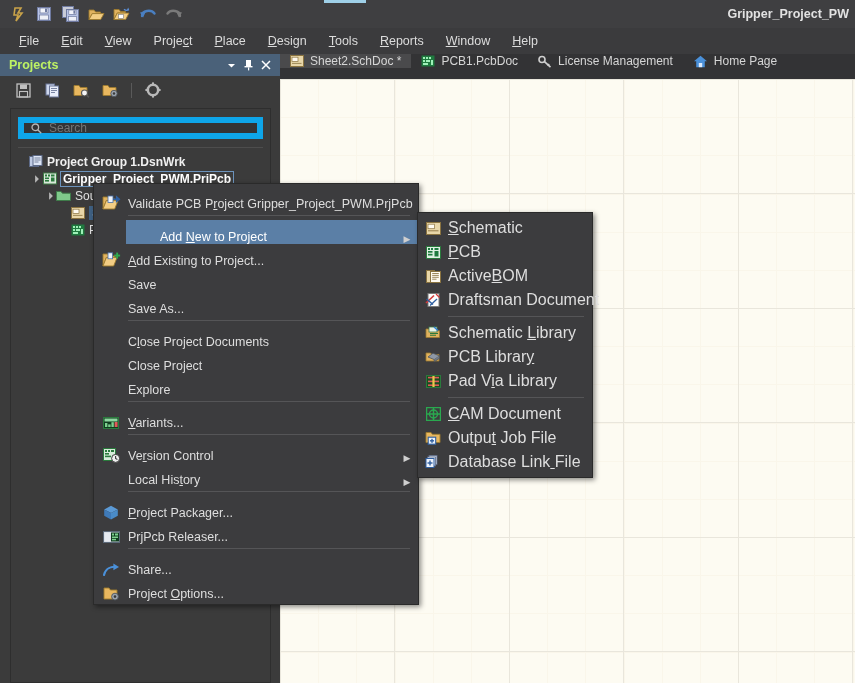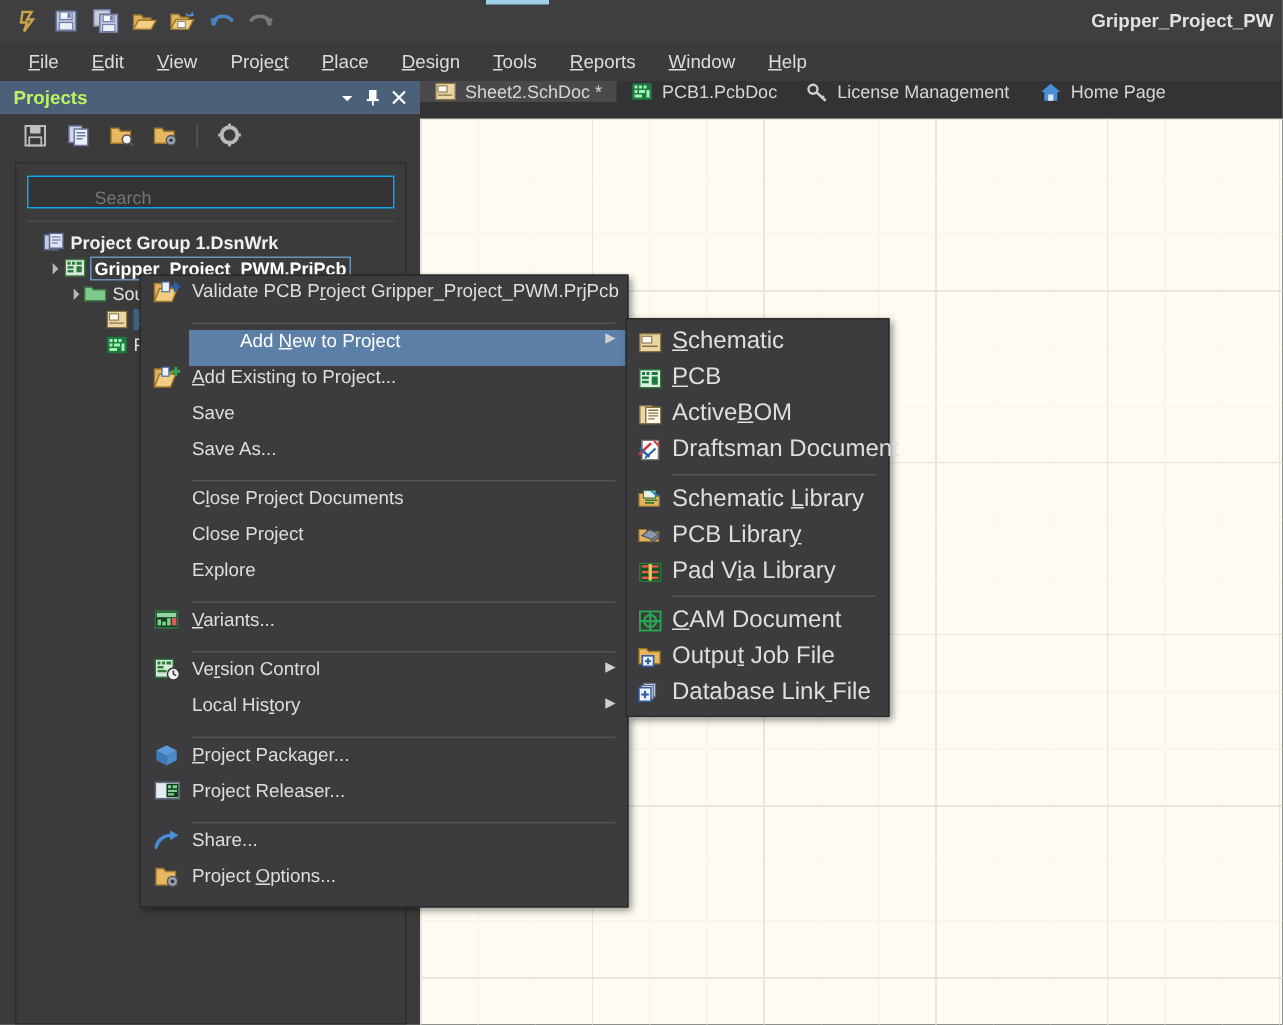--- a/index.html
+++ b/index.html
@@ -80,22 +80,22 @@
   .ptool { width: 22px; height: 22px; display: flex; align-items: center; justify-content: center; }
   .ptool-sep { width: 1px; height: 15px; background: #5a5a5a; margin: 0 3px; }
 
   .panel-body {
     position: absolute; left: 10px; top: 54px; width: 261px; height: 575px;
     border: 1px solid #2e2e2e;
     background: #3b3b3b;
   }
   .searchbox {
     margin: 8px 7px 0 7px; height: 22px;
-    background: #333335; border: 1px solid #0ea5e9;
-    display: flex; align-items: center; padding: 0 7px; gap: 7px; flex-direction: column;
+    background: #333335; border: 6px solid #0ea5e9;
+    display: flex; align-items: center; padding: 0 7px; gap: 7px;
   }
   .searchbox input {
     flex: 1; background: transparent; border: none; outline: none;
     color: #c9c9c9; font-size: 12px; font-family: "Liberation Sans", sans-serif;
   }
   .tree-sep { height: 1px; background: #4d4d4d; margin: 8px 7px 0 7px; }
 
   .tree { padding-top: 5px; }
   .trow {
     display: flex; align-items: center; height: 17px;
@@ -128,21 +128,21 @@
 
   
   .ctx {
     position: absolute; left: 93px; top: 183px; width: 326px;
     background: #3c3c3e; border: 1px solid #2a2a2a;
     padding: 3px 0 3px 0;
     box-shadow: 2px 2px 5px rgba(0,0,0,0.45);
     z-index: 50;
   }
   .ctx-item {
-    position: relative; display: flex; align-items: flex-start; height: 24px;
+    position: relative; display: flex; align-items: flex-end; height: 24px;
     font-size: 12.5px; color: #dedede; white-space: nowrap; cursor: default;
   }
   .ctx-item.hl { background: #5b7fa6; color: #ffffff; margin-left: 32px; }
   .ctx-ico { width: 34px; display: flex; align-items: center; justify-content: center; flex: none; }
   .ctx-lbl { flex: 1; }
   .ctx-lbl u { text-decoration: underline; }
   .ctx-arrow { width: 22px; text-align: center; font-size: 9px; color: #cfcfcf; }
   .ctx-sep { height: 1px; background: #555557; margin: 4px 8px 4px 34px; }
 
   .submenu {
@@ -553,21 +553,21 @@
             <rect x="1.5" y="2.5" width="6" height="9" fill="#e7ebf2"></rect>
             <rect x="8" y="2.5" width="8" height="9" fill="#0f3d1f"></rect>
             <g fill="#7ed08f">
               <rect x="9" y="3.5" width="2" height="2"></rect>
               <rect x="12" y="3.5" width="3" height="2"></rect>
               <rect x="9" y="6.5" width="6" height="1.5"></rect>
               <rect x="9" y="8.8" width="4" height="1.5"></rect>
             </g>
           </svg>
         </span>
-        <span class="ctx-lbl">Project Releaser...</span>
+        <span class="ctx-lbl">PrjPcb Releaser...</span>
         <span class="ctx-arrow"></span>
       </div>
       <div class="ctx-sep"></div>
       <div class="ctx-item">
         <span class="ctx-ico">
           <svg width="17" height="14" viewBox="0 0 17 14">
             <path d="M1 12 C2.5 5.5 8 3.5 12.5 3.8" fill="none" stroke="#4a90d9" stroke-width="2.2" stroke-linecap="round"></path>
             <path d="M10.4 0.6 L16 3.9 L10.4 7.2 Z" fill="#4a90d9"></path>
           </svg>
         </span>

